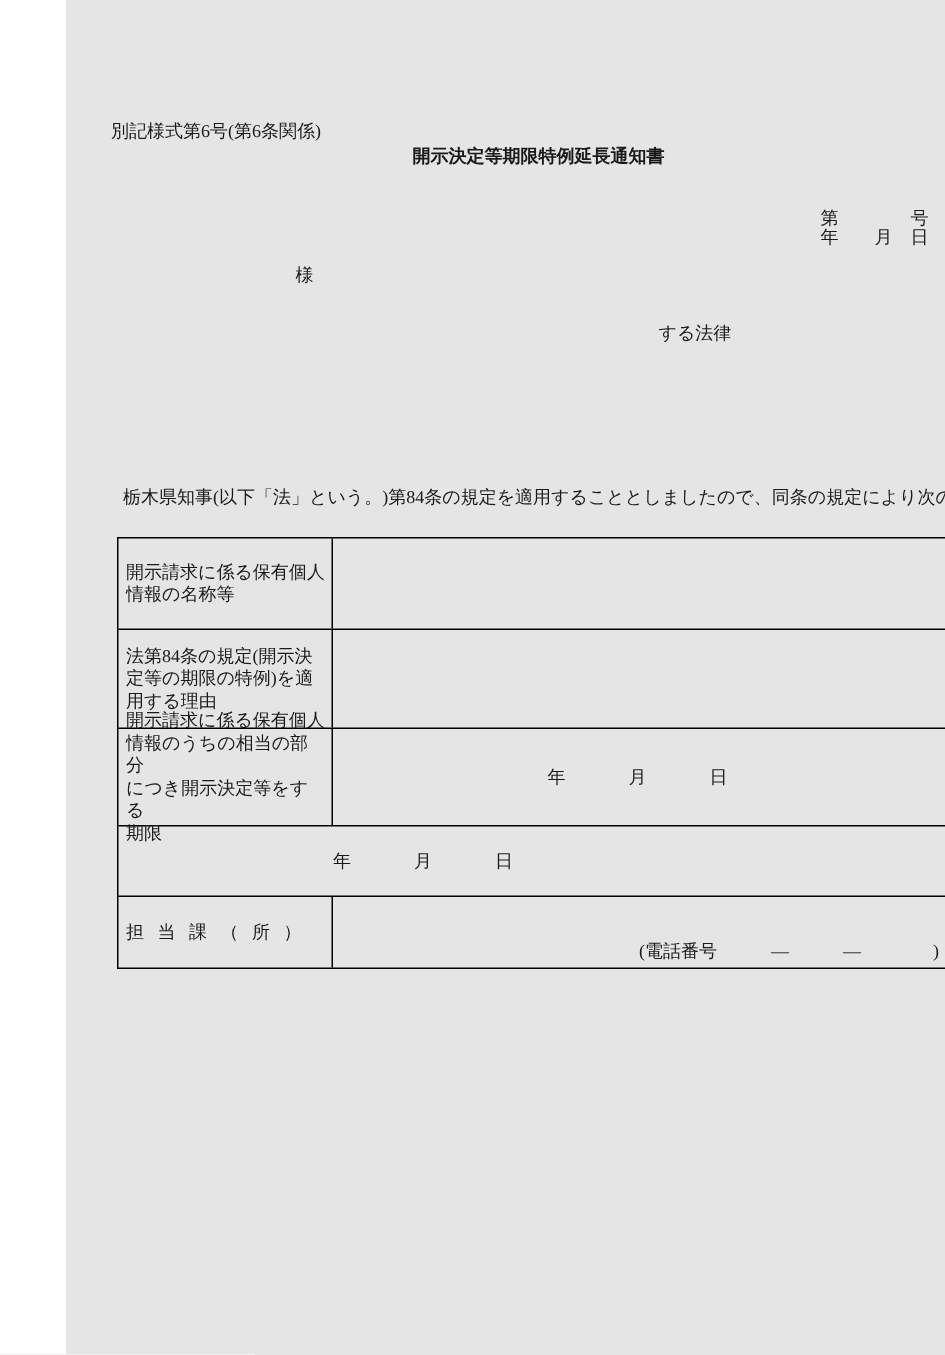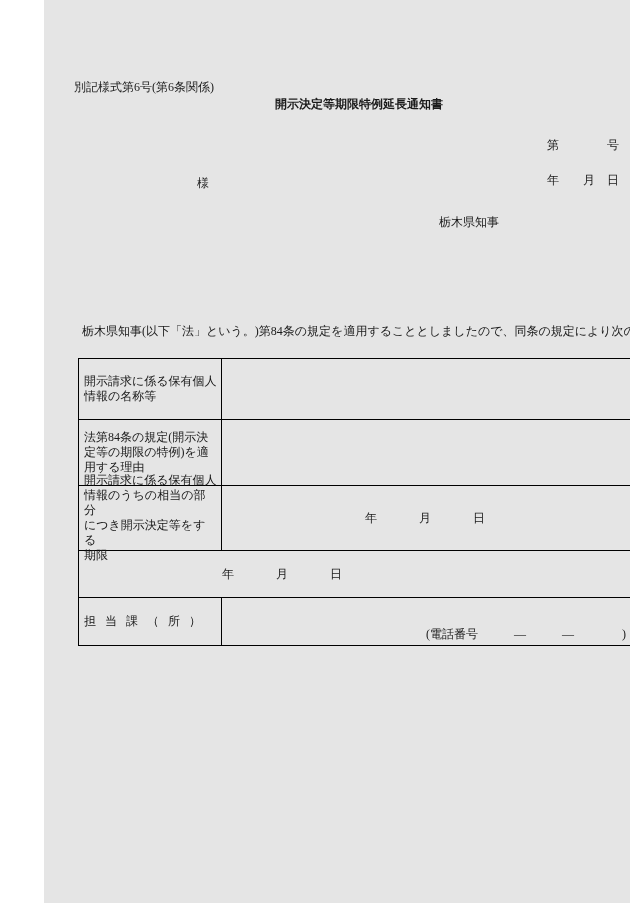--- a/index.html
+++ b/index.html
@@ -23,21 +23,21 @@
   }
   .doc-title {
     position: absolute; left: 0; right: 0; top: 96px;
     text-align: center; font-size: 12px; white-space: pre; font-weight: bold;
   }
   .doc-number {
     position: absolute; left: 503px; top: 137px;
     font-size: 12px; white-space: pre; font-family: Liberation Serif, serif;
   }
   .doc-date {
-    position: absolute; left: 503px; top: 172px;
+    position: absolute; left: 503px; top: 150px;
     font-size: 12px; white-space: pre;
   }
   .addressee {
     position: absolute; left: 153px; top: 175px;
     font-size: 12px;
   }
   .issuer {
     position: absolute; left: 395px; top: 214px;
     font-size: 12px;
   }
@@ -91,21 +91,21 @@
   <div class="form-code">別記様式第6号(第6条関係)</div>
 
   <div class="doc-title">開示決定等期限特例延長通知書</div>
 
   <div class="doc-number">第　　　　号</div>
 
   <div class="doc-date">年　　月　日</div>
 
   <div class="addressee">様</div>
 
-  <div class="issuer">栃木県知事</div>
+  <div class="issuer">する法律</div>
 
   <div class="body-text">
     <div>栃木県知事(以下「法」という。)第84条の規定を適用することとしましたので、同条の規定により次のとお</div>
   </div>
 
   <div class="tbl">
 
     <div class="tbl-row row-1">
       <div class="cell-label">開示請求に係る保有個人
 情報の名称等</div>

